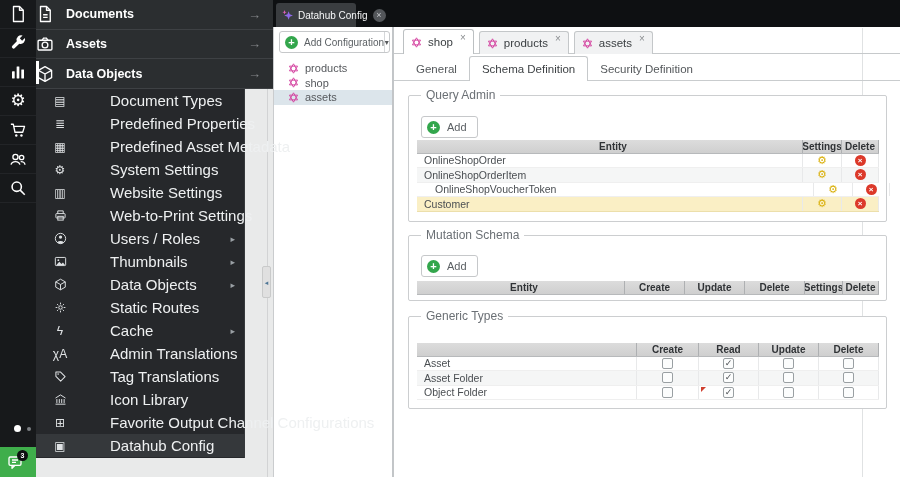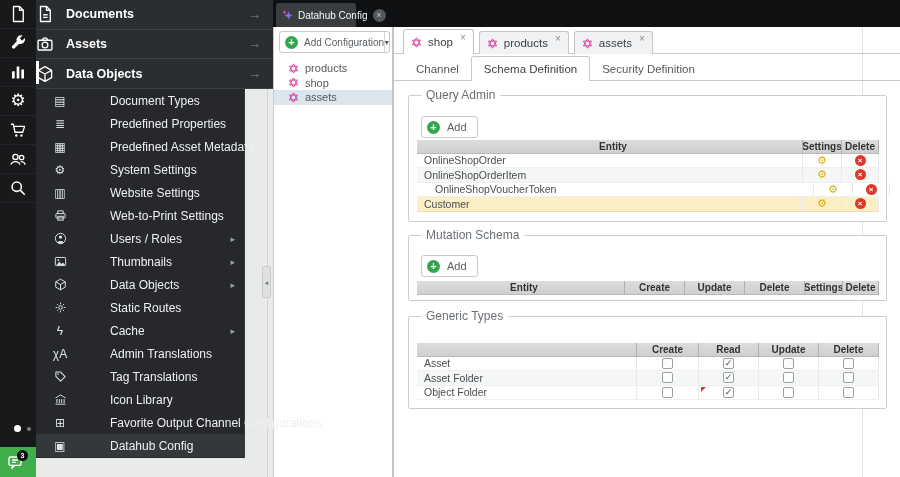--- a/index.html
+++ b/index.html
@@ -42,21 +42,21 @@
   #collapse-handle span{color:#4f7696;font-size:7px;line-height:7px;}
 
   
   #menu{position:absolute;left:36px;top:89px;width:209px;height:369px;background:#26282b;
         border-right:1px solid #36393c;z-index:4;}
   .menu-item{height:23px;display:flex;align-items:center;padding-left:16px;cursor:pointer;color:#eef0f1;}
   .menu-item.hl{background:#35383b;}
   .mi-icon{width:16px;height:14px;margin-right:10px;color:#dfe2e4;font-size:12px;line-height:14px;
            display:inline-flex;align-items:center;justify-content:center;flex:none;}
   .mi-icon svg{width:13px;height:13px;}
-  .mi-label{font-size:12px;white-space:nowrap;padding-left:32px;}
+  .mi-label{font-size:15px;white-space:nowrap;padding-left:32px;}
   .mi-caret{margin-left:auto;margin-right:9px;color:#9aa0a5;font-size:9px;}
 
   
   #topbar{position:absolute;left:273px;top:0;width:627px;height:27px;background:#0e1012;}
   #ws-tab{position:absolute;left:3px;top:3px;height:24px;width:80px;background:#3a3d40;
           border-radius:3px 3px 0 0;display:flex;align-items:center;padding:0 5px;cursor:pointer;}
   #ws-tab .icon{width:13px;height:13px;flex:none;}
   #ws-tab-label{color:#f5f6f7;font-size:10px;margin:0 5px 0 4px;white-space:nowrap;}
   .tab-close-circle{width:13px;height:13px;border-radius:50%;background:#53565a;color:#c4c7ca;
                     font-size:9px;line-height:13px;text-align:center;flex:none;cursor:pointer;}
@@ -443,21 +443,21 @@
             <svg viewBox="0 0 24 24" fill="none" stroke="currentColor" stroke-width="2" stroke-linejoin="round">
               <path d="M12 1.8l8.8 15.4H3.2z"></path>
               <path d="M12 22.2L3.2 6.8h17.6z"></path>
             </svg>
           </span>
           <span class="etab-label">assets</span>
           <span class="etab-x">×</span>
         </div>
       </div>
     <div id="subtabs">
-        <div class="stab">Channel</div>
+        <div class="stab">General</div>
         <div class="stab active">Schema Definition</div>
         <div class="stab">Security Definition</div>
       </div>
 
     <div class="fs" id="fs-query">
       <span class="fs-legend">Query Admin</span>
       <div class="add-btn">
         <span class="plus">+</span>
         <span class="add-label">Add</span>
       </div>

